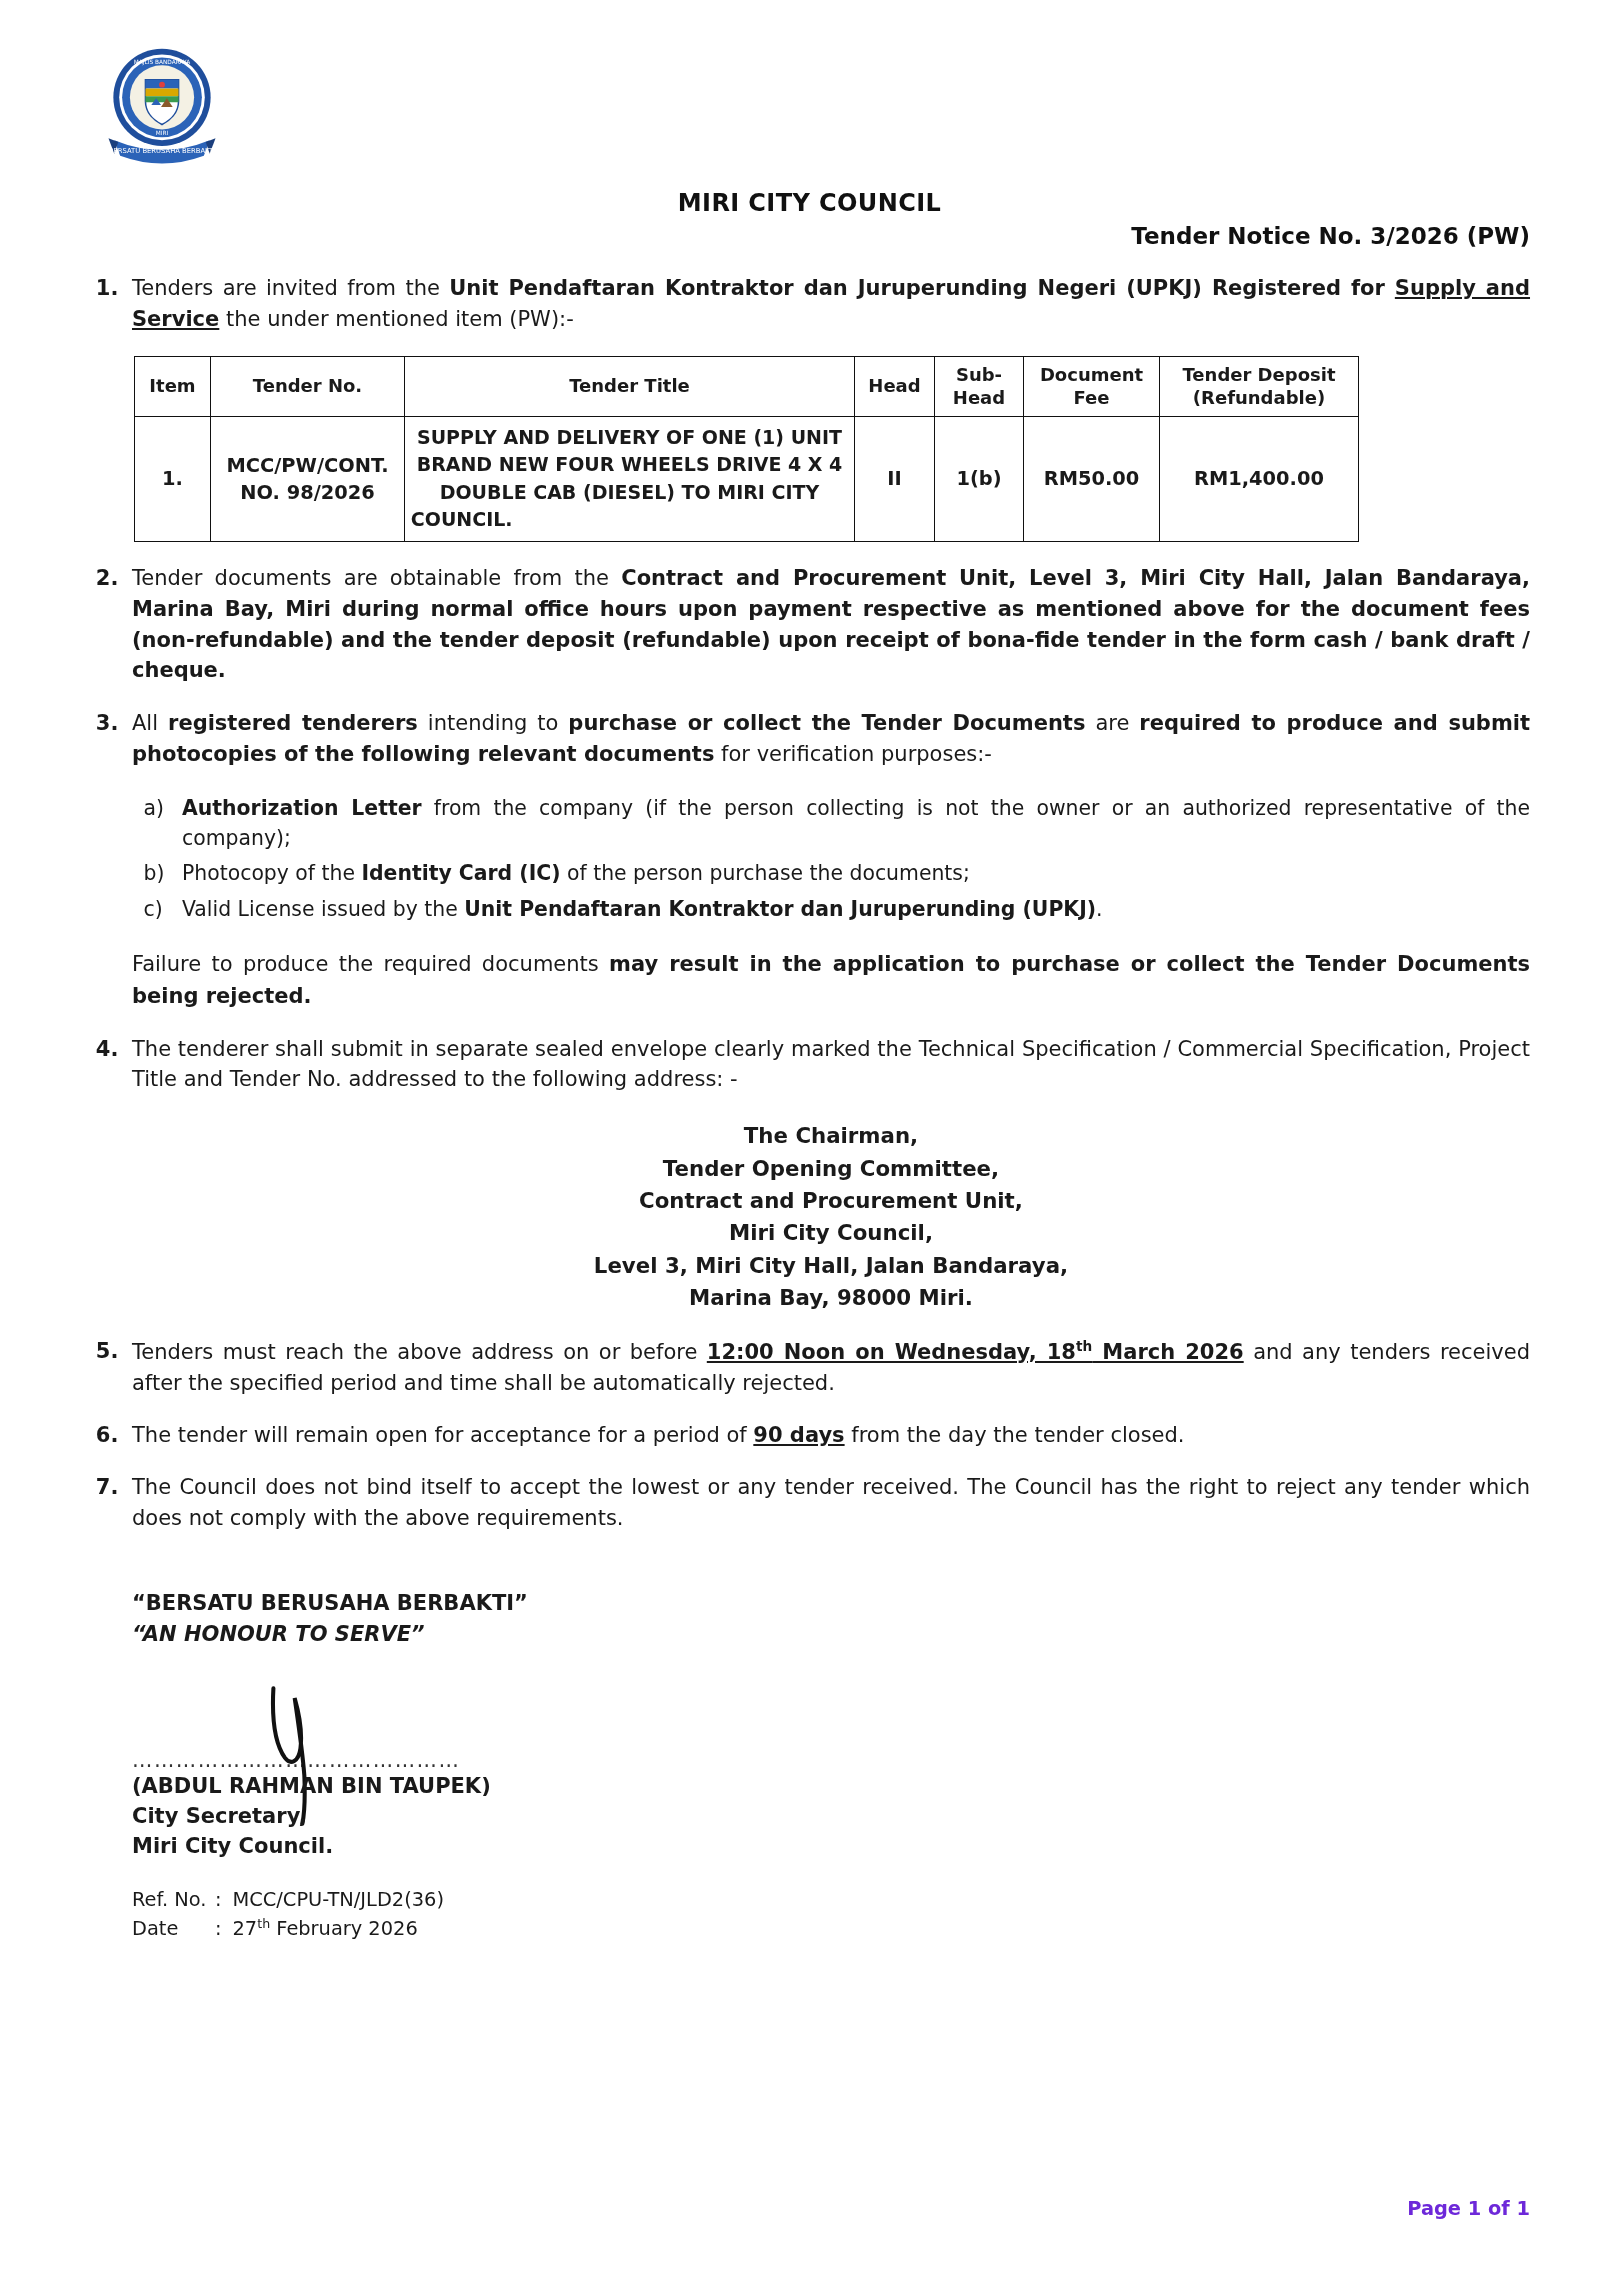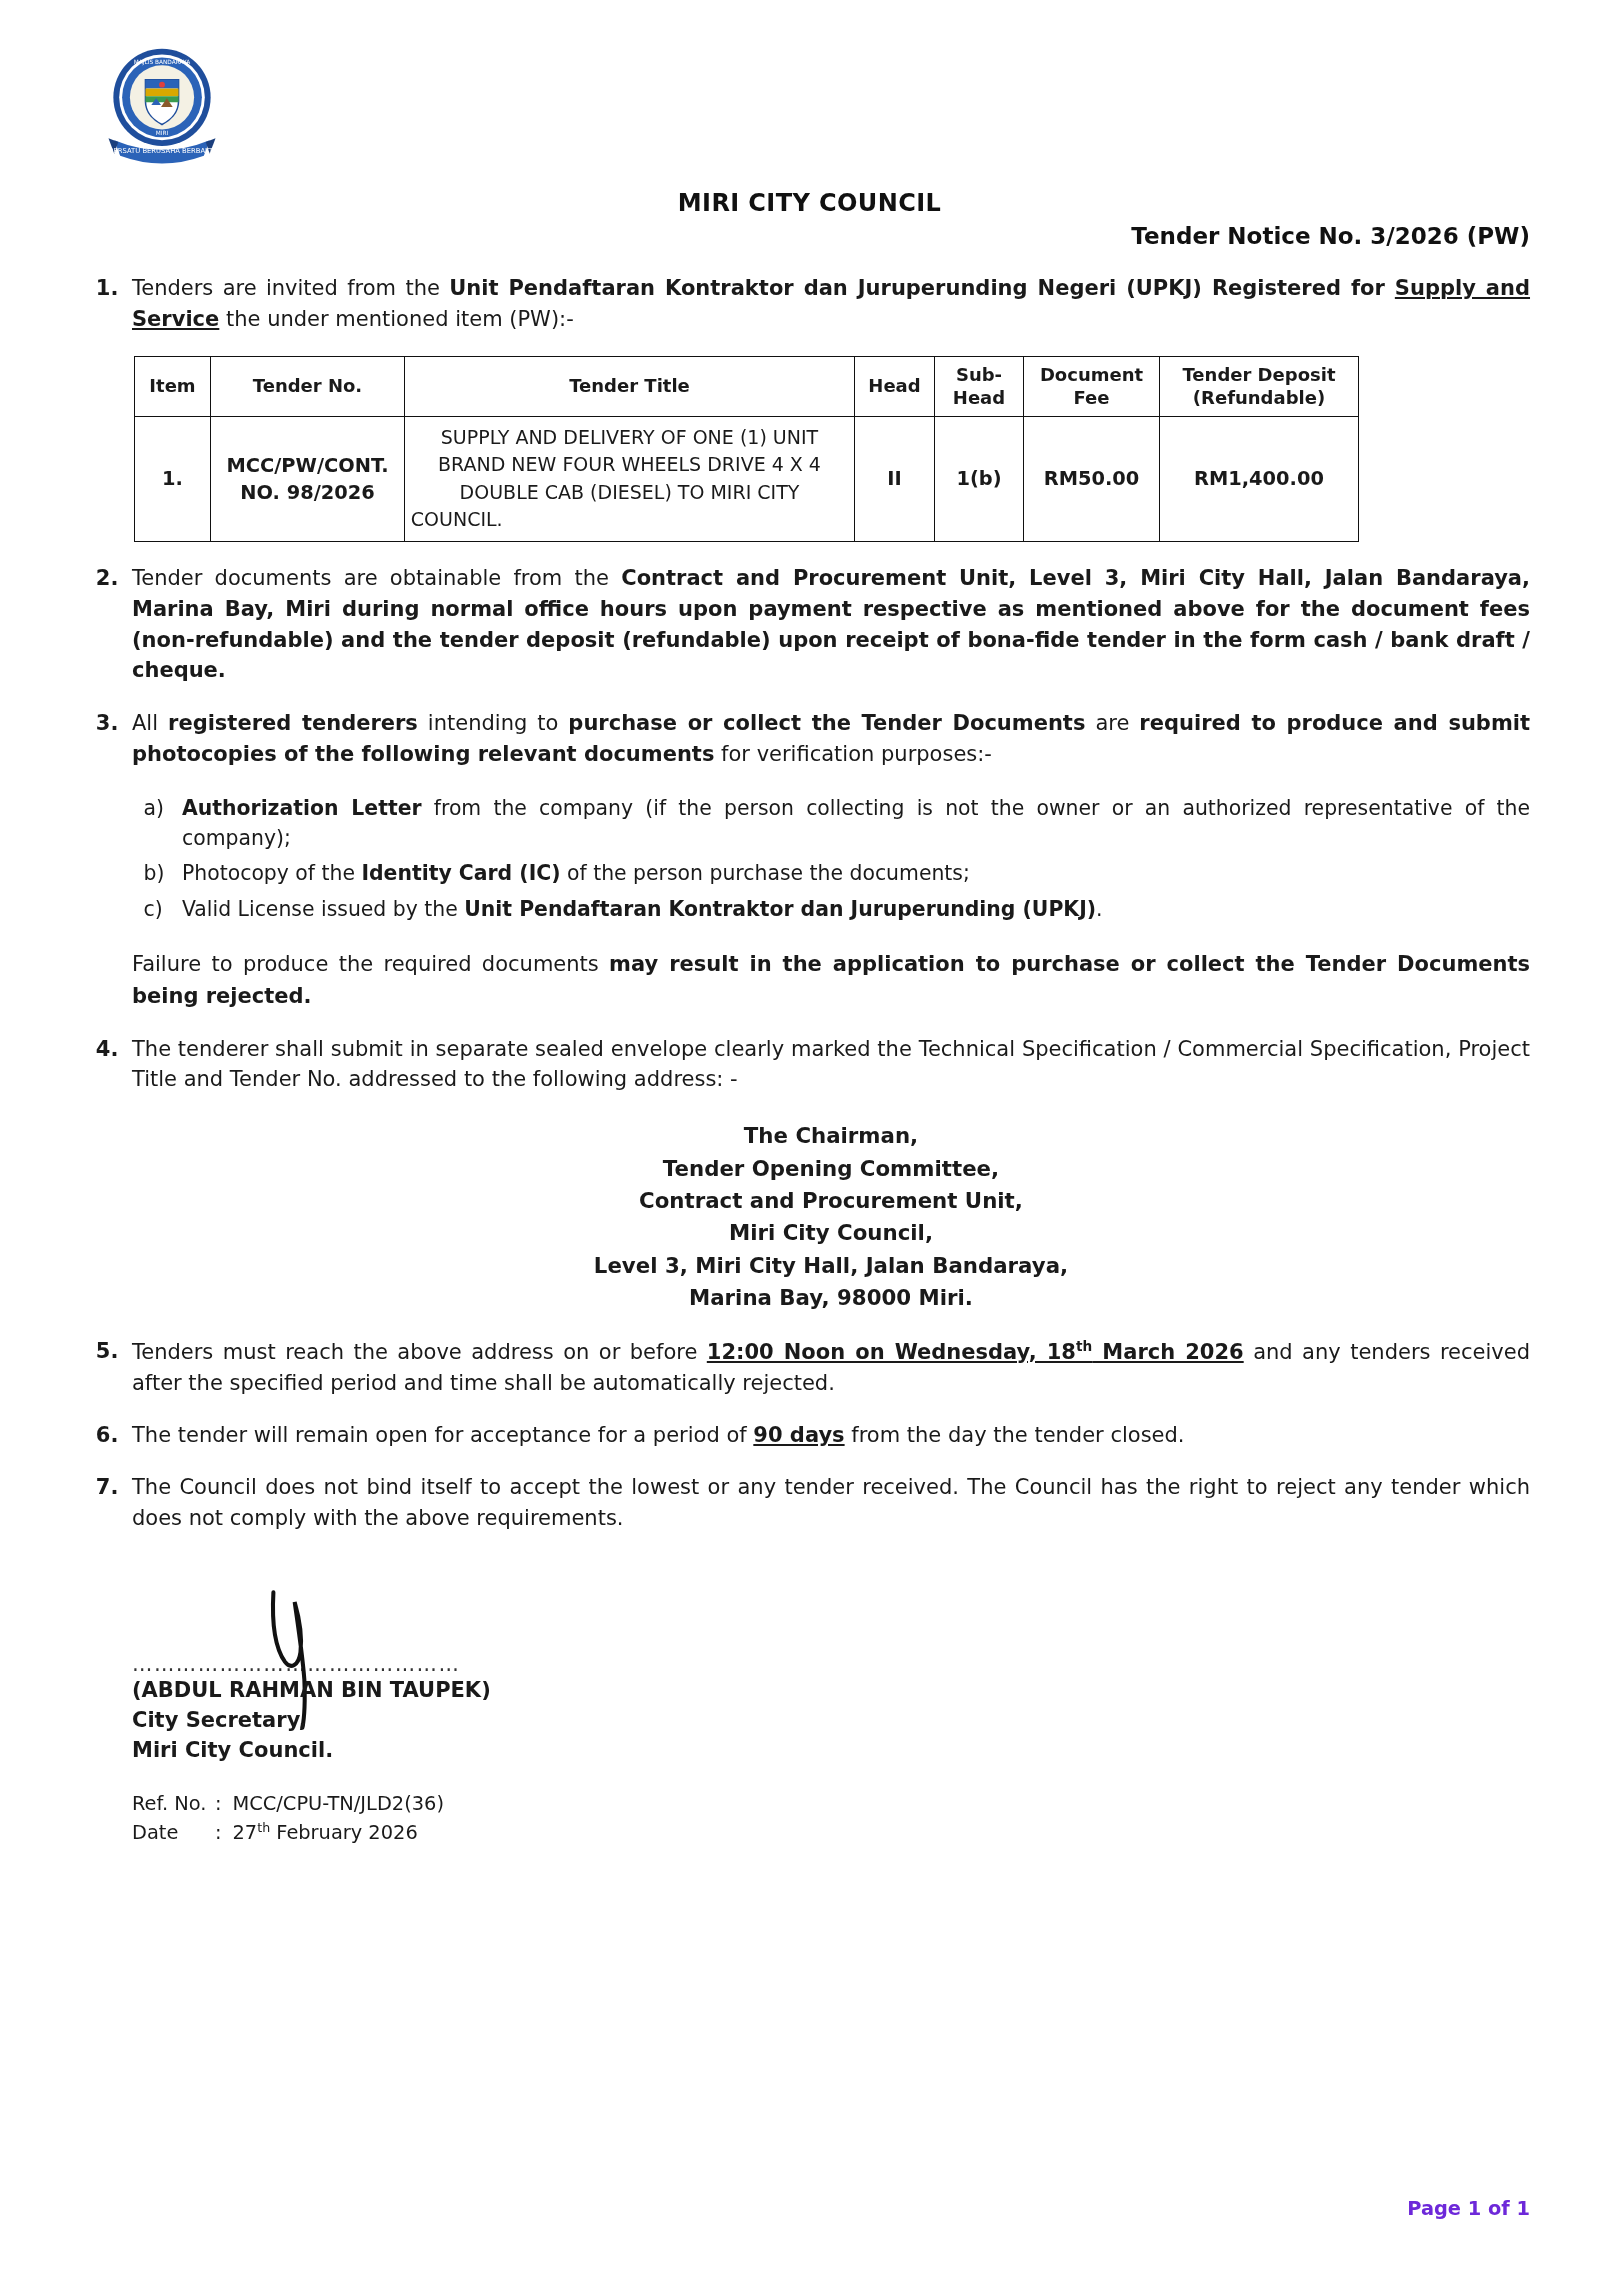--- a/index.html
+++ b/index.html
@@ -80,21 +80,21 @@
     vertical-align: middle;
   }
   table.tender th {
     font-weight: bold;
     font-size: 18px;
     line-height: 1.25;
   }
   td.title-cell {
     text-align: justify;
     text-align-last: justify;
-    font-weight: normal;
+    font-weight: bold;
     font-size: 19px;
     line-height: 1.45;
     padding: 9.7px 11.6px;
   }
   td.bold { font-weight: bold; font-size: 19.4px; line-height: 1.4;}
   .col-item { width: 76px; }
   .col-tno  { width: 194px; }
   .col-head { width: 80px; }
   .col-sub  { width: 89px; }
   .col-fee  { width: 136px; }
@@ -327,20 +327,24 @@
   </div>
 
   <div class="clause">
     <div class="num">7.</div>
     <div class="body">The Council does not bind itself to accept the lowest or any tender received. The Council has the right to reject any tender which does not comply with the above requirements.</div>
   </div>
 
   <div class="clause">
     <div class="num"></div>
     <div class="body">
+      <div class="motto">
+        <div class="l1">“BERSATU BERUSAHA BERBAKTI”</div>
+        <div class="l2">“AN HONOUR TO SERVE”</div>
+      </div>
 
       <div class="sign-area">
         <div class="dots">………………………………………</div>
         <div class="sig-svg">
           <svg width="87" height="146" viewBox="0 0 90 150" xmlns="http://www.w3.org/2000/svg">
             <path d="M18 6 C16 42 20 64 30 78 C36 86 44 82 46 68 C48 52 44 30 40 16 C44 44 48 70 50 96 C51 120 50 136 48 146" fill="none" stroke="#111" stroke-width="4.2" stroke-linecap="round"></path>
           </svg>
         </div>
         <div class="signer">
           <div>(ABDUL RAHMAN BIN TAUPEK)</div>

